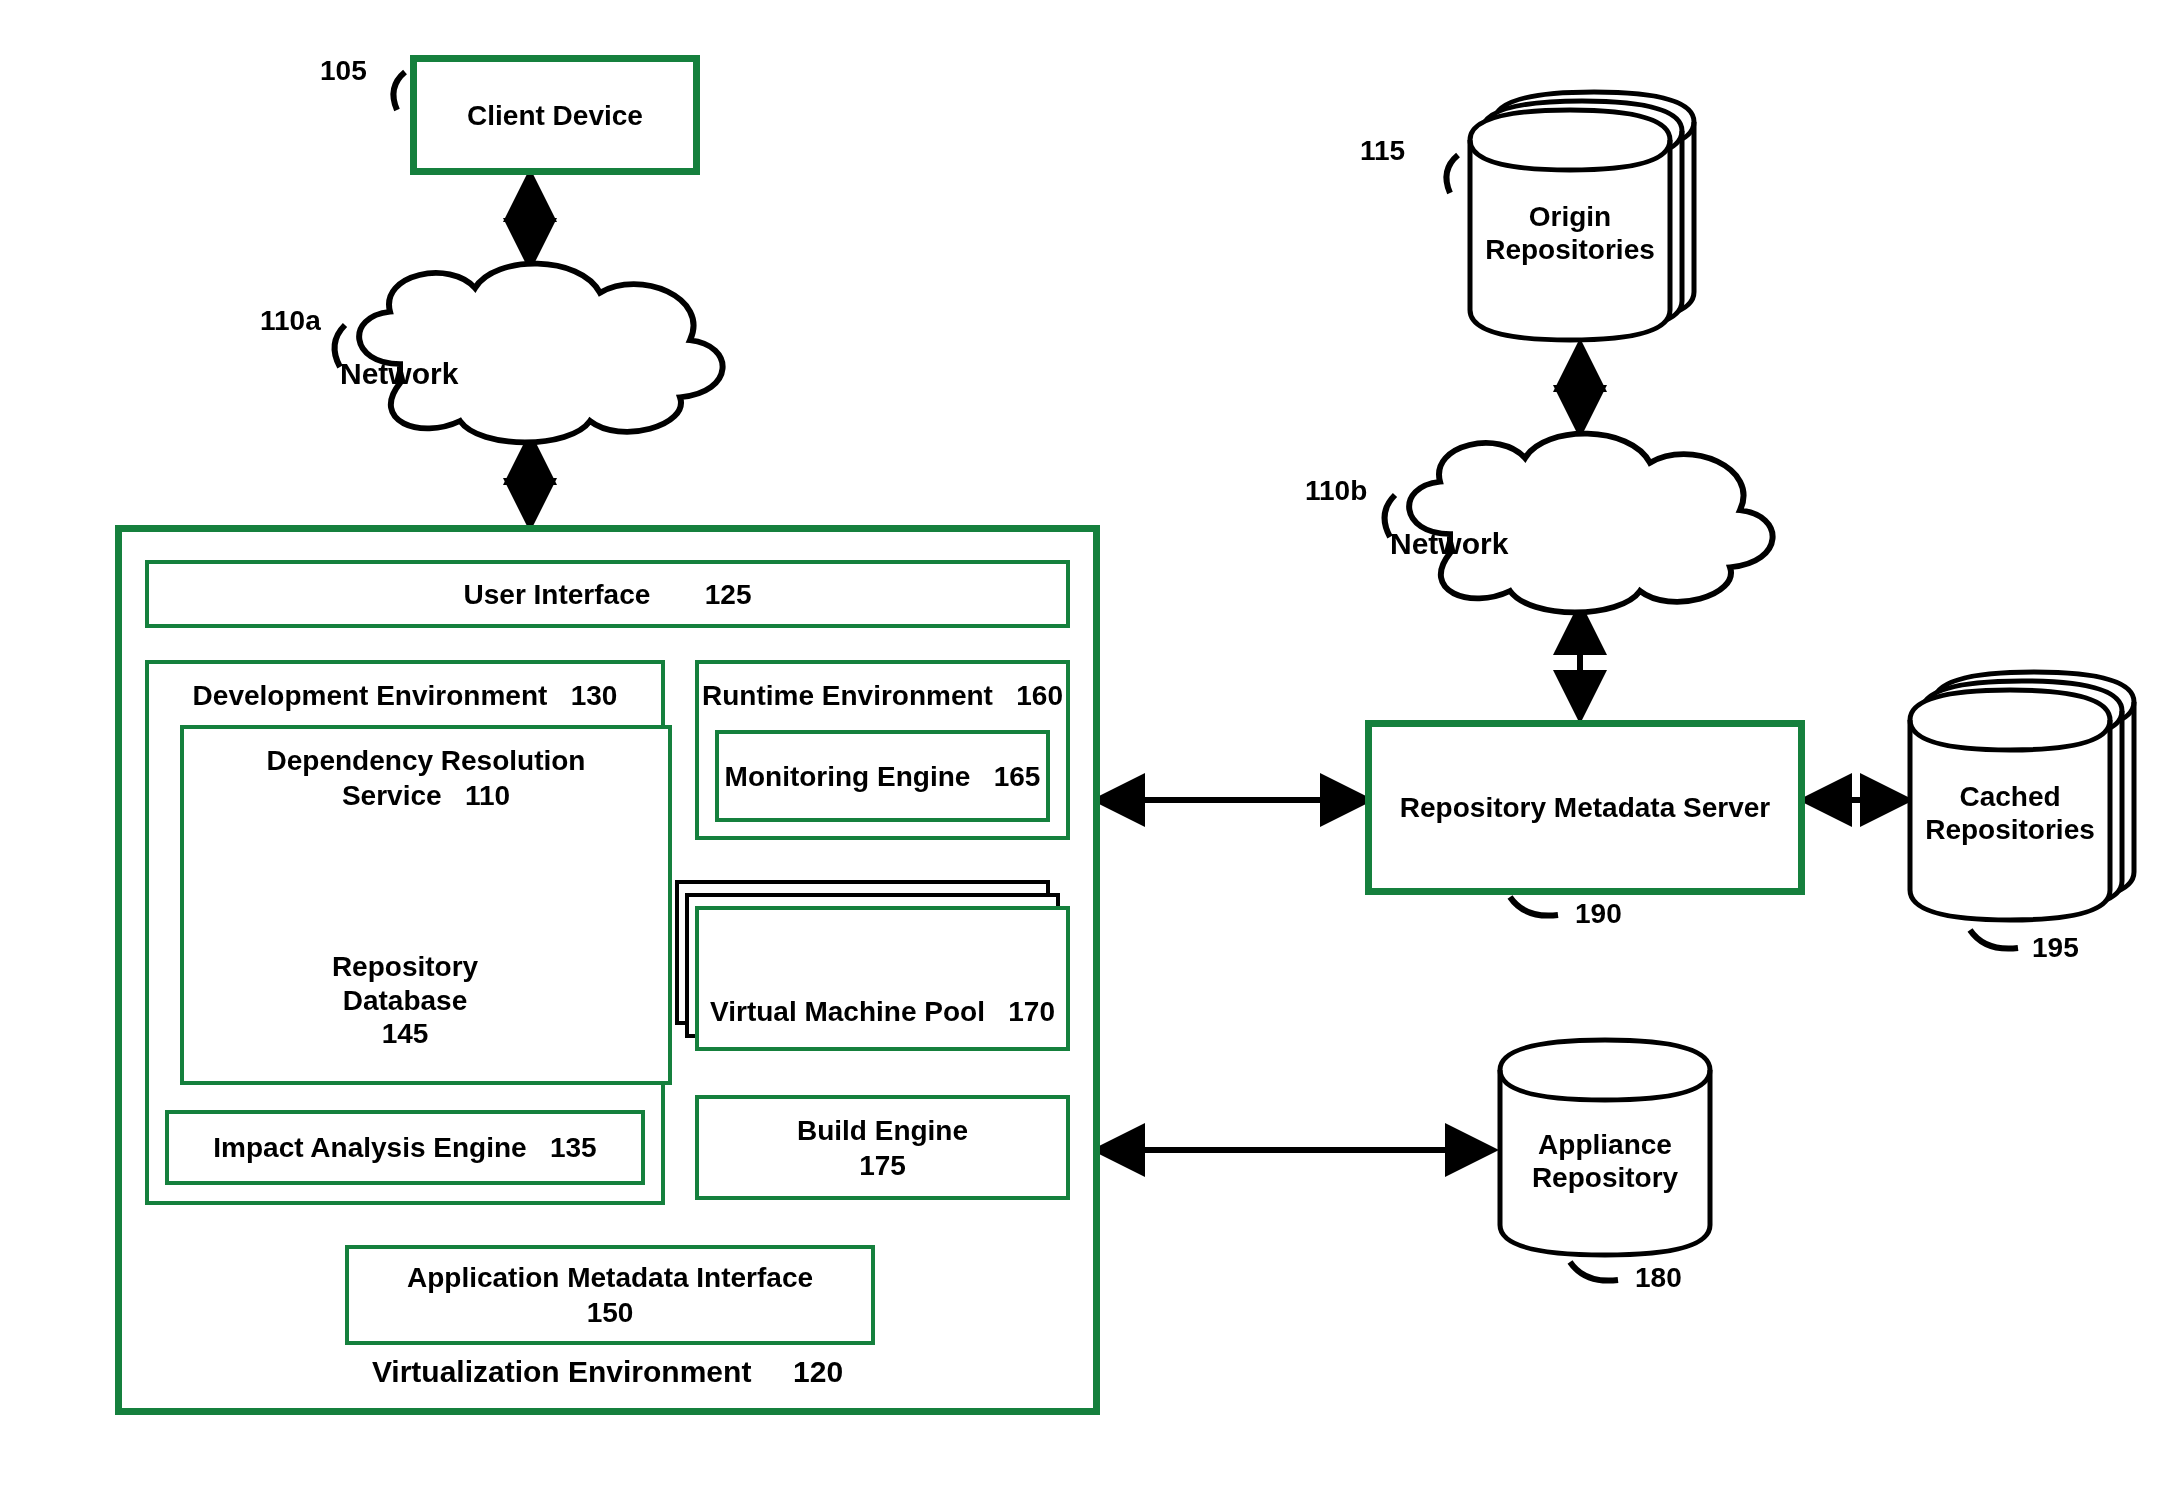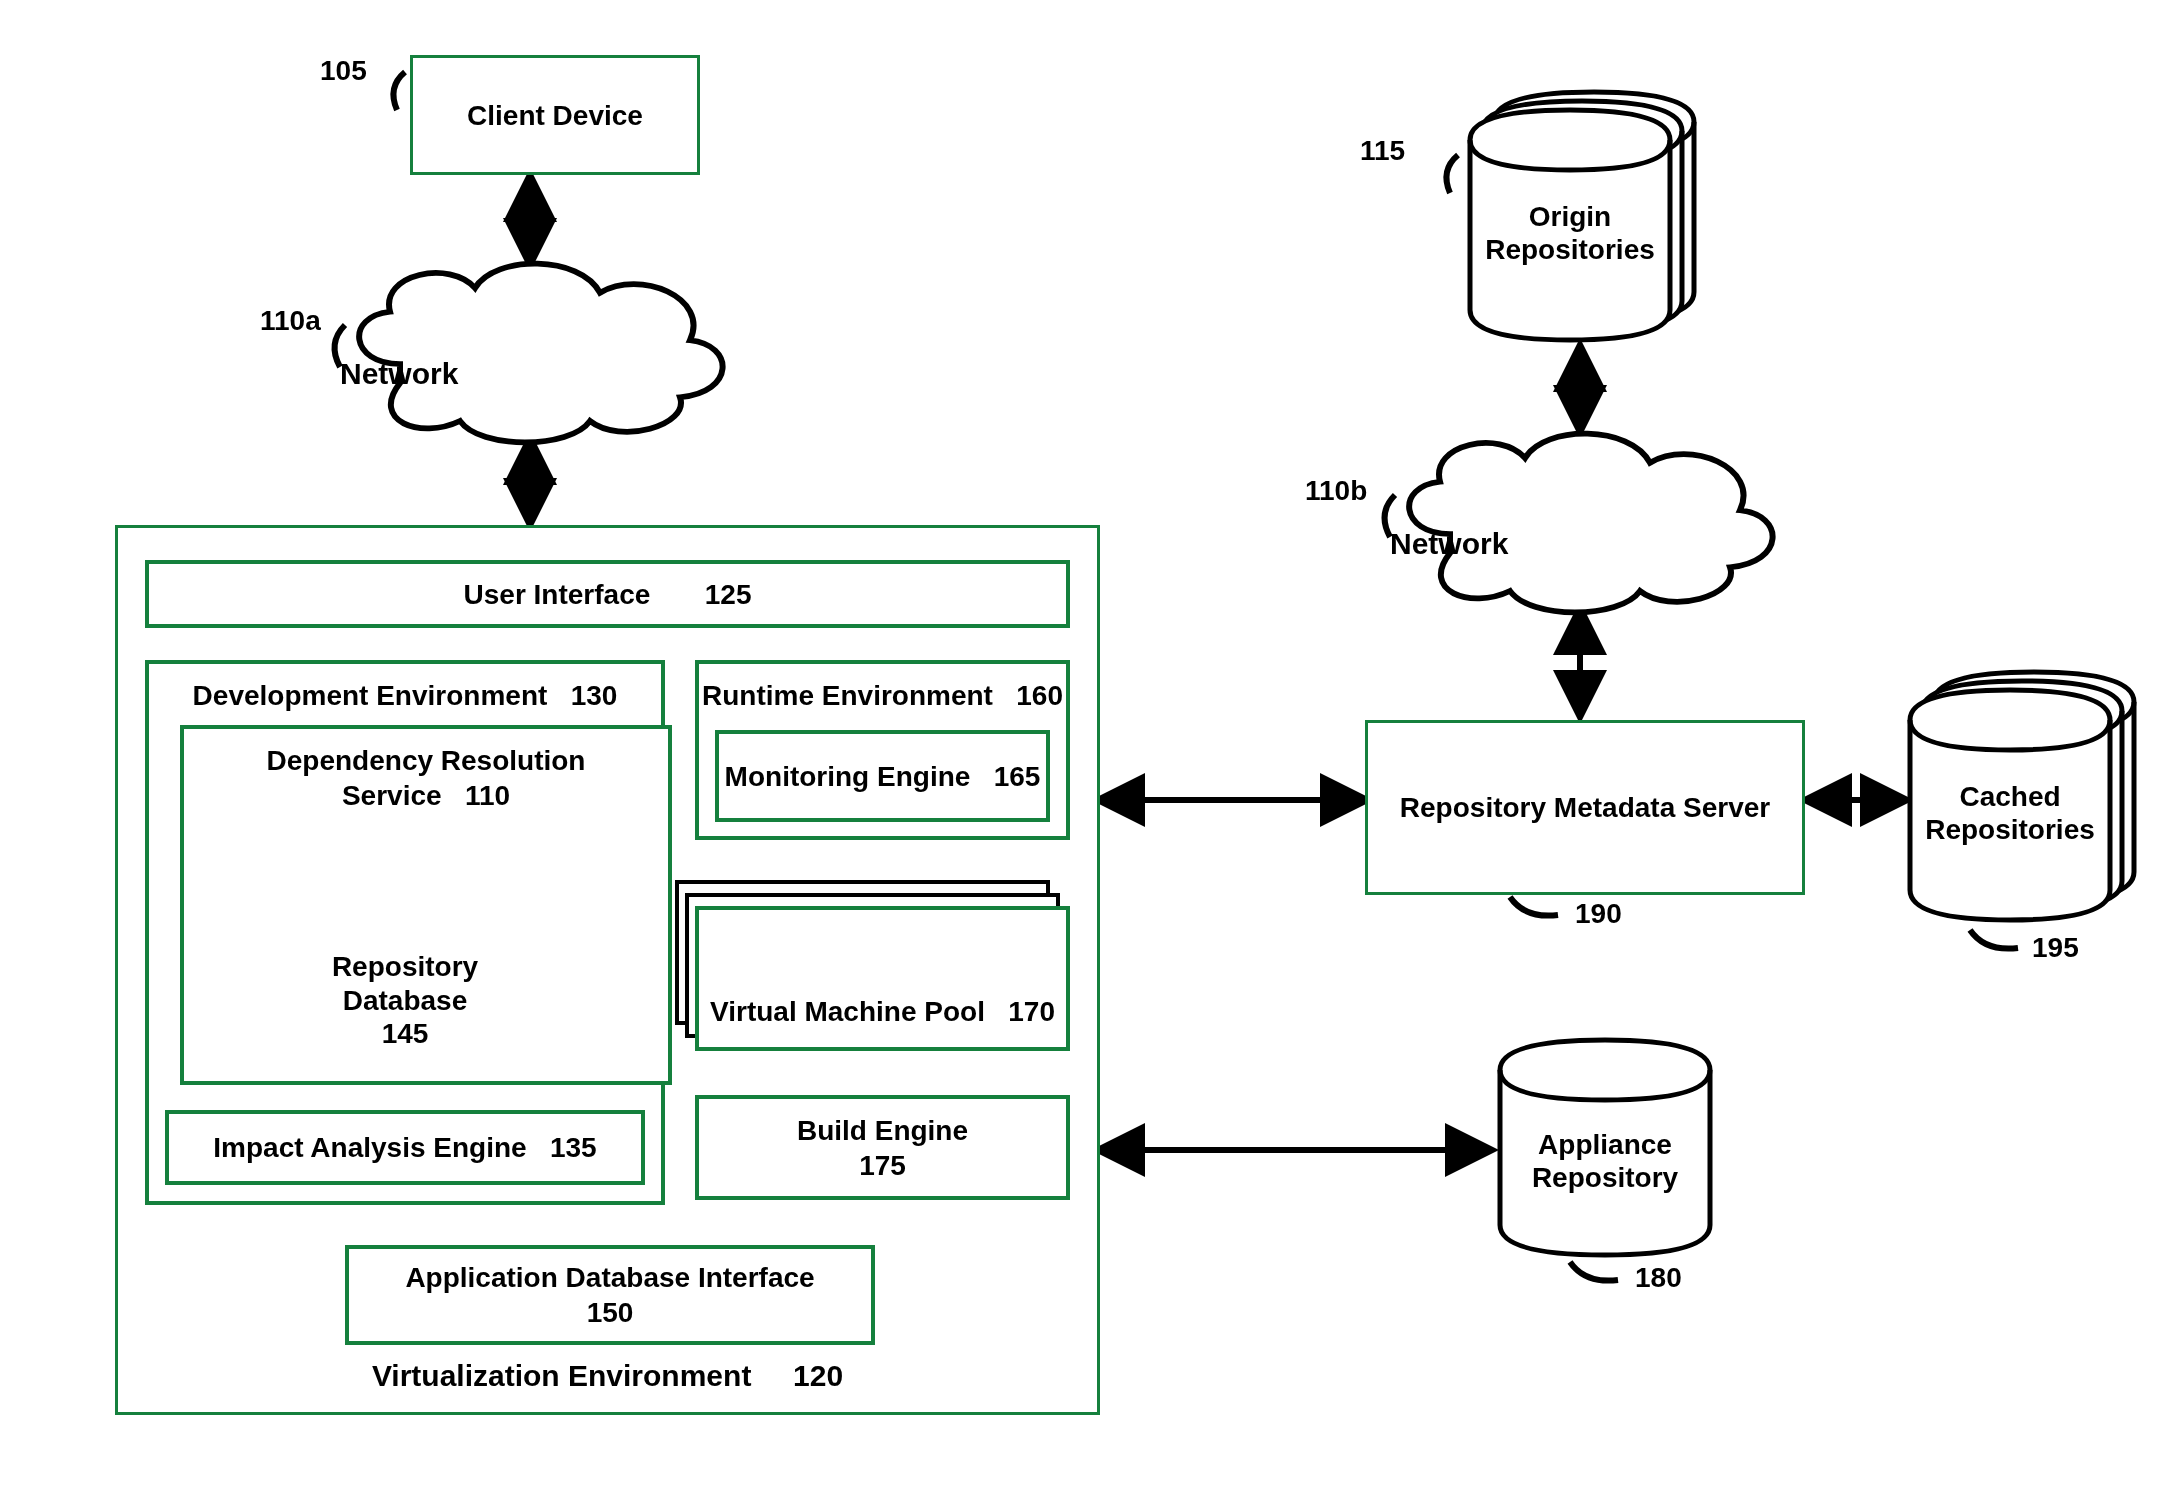--- a/index.html
+++ b/index.html
@@ -10,21 +10,21 @@
     font-weight: bold;
     color: #000;
   }
   .canvas {
     position: relative;
     width: 2161px;
     height: 1502px;
   }
   .box {
     position: absolute;
-    border: 3px solid #15803d;
+    border: 7px solid #15803d;
     background: #fff;
     display: flex;
     align-items: center;
     justify-content: center;
     text-align: center;
     font-size: 28px;
     line-height: 1.25;
   }
   .lbl {
     position: absolute;
@@ -263,21 +263,21 @@
 
   <div class="box thinbox" style="left:695px; top:1095px; width:375px; height:105px;">
     <span>
       <span>Build Engine</span><br>
       <span>175</span>
     </span>
   </div>
 
   <div class="box thinbox" style="left:345px; top:1245px; width:530px; height:100px;">
     <span>
-      <span>Application Database Interface</span><br>
+      <span>Application Metadata Interface</span><br>
       <span>150</span>
     </span>
   </div>
 
   <div class="box" style="left:1365px; top:720px; width:440px; height:175px;">
     <span>Repository Metadata Server</span>
   </div>
   <div class="lbl" style="left:1575px; top:898px;">190</div>
 
   <div class="cyl" style="left:1910px; top:700px; width:200px; height:230px;">

